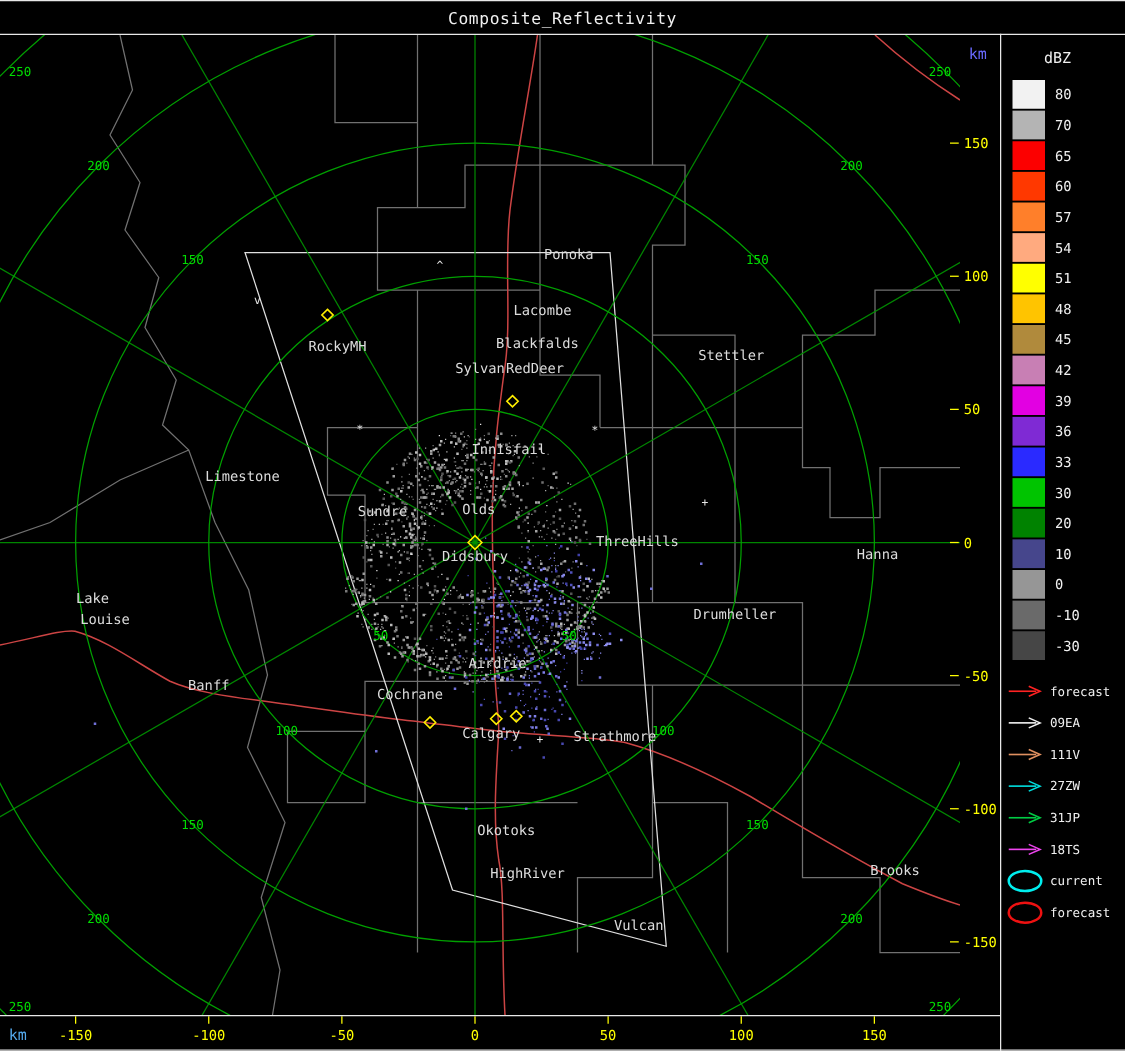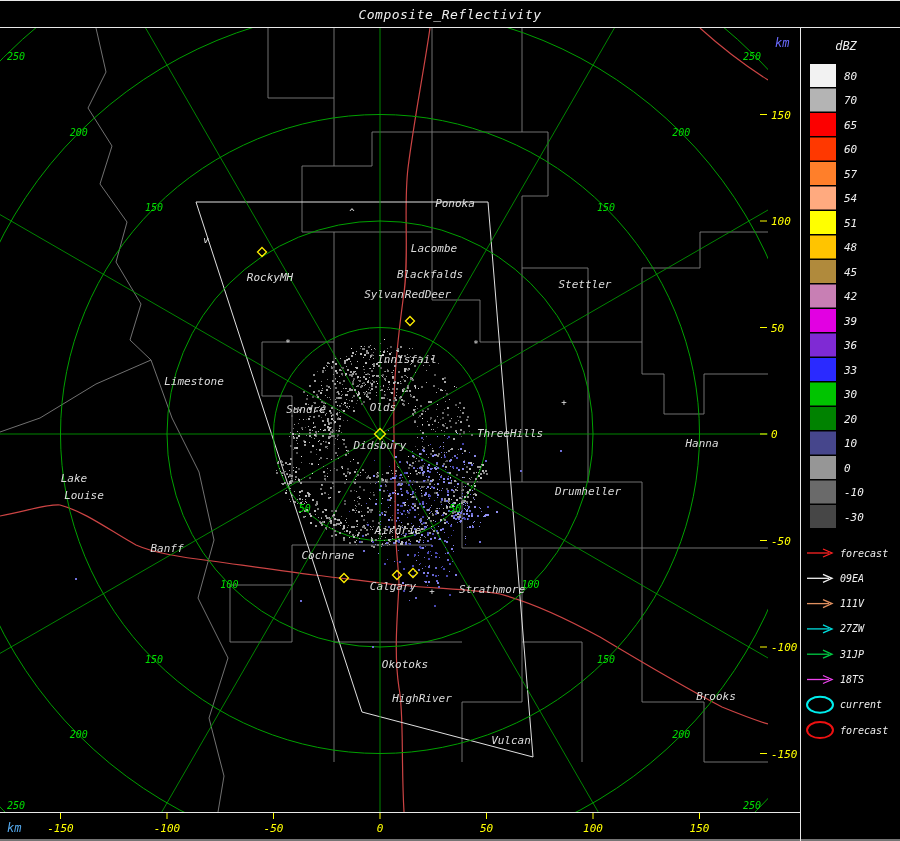--- a/index.html
+++ b/index.html
@@ -1,17 +1,17 @@
 <!DOCTYPE html>
 <html><head>
 <meta charset="utf-8">
 <style>
   html,body{margin:0;padding:0;background:#000;}
   #app{position:relative;width:900px;height:841px;background:#000;overflow:hidden;
-       font-family:"DejaVu Sans Mono", monospace;font-style:italic;}
+       font-family:"DejaVu Sans Mono", monospace;}
   svg text{font-family:"DejaVu Sans Mono", monospace;}
   .wline{stroke:#e8e8e8;stroke-width:1;}
   .title-text{fill:#f0f0f0;font-size:13px;letter-spacing:.5px;}
   .stamp{fill:#ffff22;font-size:13px;}
   .unit-top{fill:#6a6aff;font-size:12px;}
   .unit-bottom{fill:#55aaee;font-size:12px;}
   .cbtitle{fill:#f0f0f0;font-size:12px;}
   .cblabel{fill:#f0f0f0;font-size:11px;}
   .leglabel{fill:#f0f0f0;font-size:10px;}
   .ring{fill:none;stroke:#00a000;stroke-width:1;}

